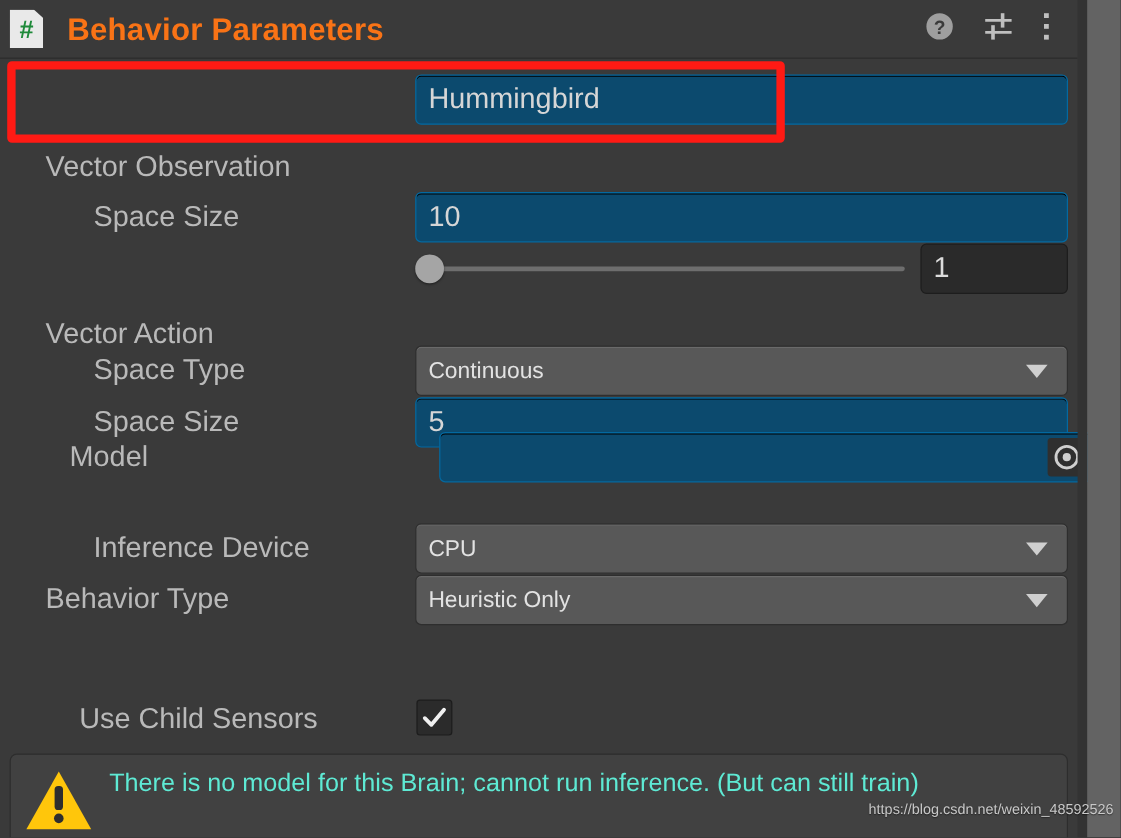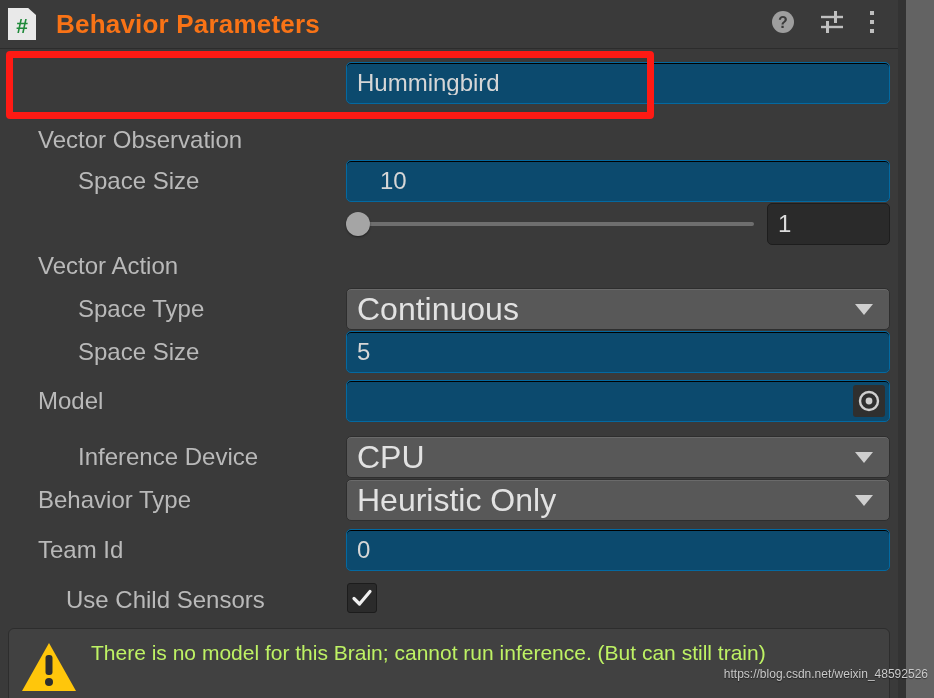--- a/index.html
+++ b/index.html
@@ -117,21 +117,21 @@
     overflow: hidden;
   }
   .field.popup {
     background: #585858;
     border: 1px solid #2e2e2e;
     border-radius: 5px;
     box-shadow: inset 0 1px 0 #6a6a6a;
   }
   .field.popup .value {
     color: #e2e2e2;
-    font-size: 32px;
+    font-size: 19px;
     margin-left: 10px;
     line-height: 1;
     white-space: nowrap;
   }
   .caret {
     position: absolute;
     right: 16px;
     width: 0; height: 0;
     border-left: 9px solid transparent;
     border-right: 9px solid transparent;
@@ -223,21 +223,21 @@
     background: #414141;
     border: 1px solid #2d2d2d;
     border-radius: 6px;
     display: flex;
     align-items: flex-start;
     padding: 10px 12px 0 12px;
   }
   .warn-icon { flex: none; margin-top: 2px; }
   .warn-text {
     margin-left: 14px;
-    color: #bef264;
+    color: #5eead4;
     font-size: 21px;
     line-height: 1.35;
     max-width: 700px;
   }
 
   
   .scroll-track {
     position: absolute;
     right: 28px;
     top: 0;
@@ -322,55 +322,55 @@
       <span class="value">Hummingbird</span>
     </div>
   </div>
 
   <div class="row" style="top:115px;">
     <div class="label indent0">Vector Observation</div>
   </div>
 
   <div class="row" style="top:156px;">
     <div class="label indent1">Space Size</div>
-    <div class="field text" style="top:4px;padding-left:23px;">
+    <div class="field text" style="top:4px;">
       <span class="value">10</span>
     </div>
   </div>
 
   <div class="row" style="top:199px;">
     <div class="slider" style="top:4px;">
       <div class="track"></div>
       <div class="knob"></div>
     </div>
     <div class="slider-num" style="top:4px;">
       <span class="value">1</span>
     </div>
   </div>
 
-  <div class="row" style="top:241px;">
+  <div class="row" style="top:241px;align-items:flex-end;">
     <div class="label indent0">Vector Action</div>
   </div>
 
   <div class="row" style="top:284px;">
     <div class="label indent1">Space Type</div>
     <div class="field popup" style="top:4px;">
       <span class="value">Continuous</span>
       <span class="caret"></span>
     </div>
   </div>
 
   <div class="row" style="top:327px;">
     <div class="label indent1">Space Size</div>
     <div class="field text" style="top:4px;">
       <span class="value">5</span>
     </div>
   </div>
 
-  <div class="row" style="top:376px;">
+  <div class="row" style="top:356px;margin-left:20px;">
     <div class="label indent0">Model</div>
     <div class="field text" style="top:4px;">
       <span class="obj-picker">
         <svg width="24" height="24" viewBox="0 0 24 24">
           <circle cx="12" cy="12" r="9" fill="none" stroke="#cfcfcf" stroke-width="2.4"></circle>
           <circle cx="12" cy="12" r="3.4" fill="#cfcfcf"></circle>
         </svg>
       </span>
     </div>
   </div>
@@ -384,26 +384,20 @@
   </div>
 
   <div class="row" style="top:475px;">
     <div class="label indent0">Behavior Type</div>
     <div class="field popup" style="top:4px;">
       <span class="value">Heuristic Only</span>
       <span class="caret"></span>
     </div>
   </div>
 
-  <div class="row" style="top:525px;">
-    <div class="label indent0">Team Id</div>
-    <div class="field text" style="top:4px;">
-      <span class="value">0</span>
-    </div>
-  </div>
 
   <div class="row" style="top:575px;padding-left:28px;">
     <div class="label indent0">Use Child Sensors</div>
     <div class="checkbox" style="top:8px;">
       <svg width="22" height="22" viewBox="0 0 22 22">
         <path d="M3 11.5 L8.5 17 L19 4.5" fill="none" stroke="#f0f0f0" stroke-width="3.2" stroke-linecap="round" stroke-linejoin="round"></path>
       </svg>
     </div>
   </div>
 

